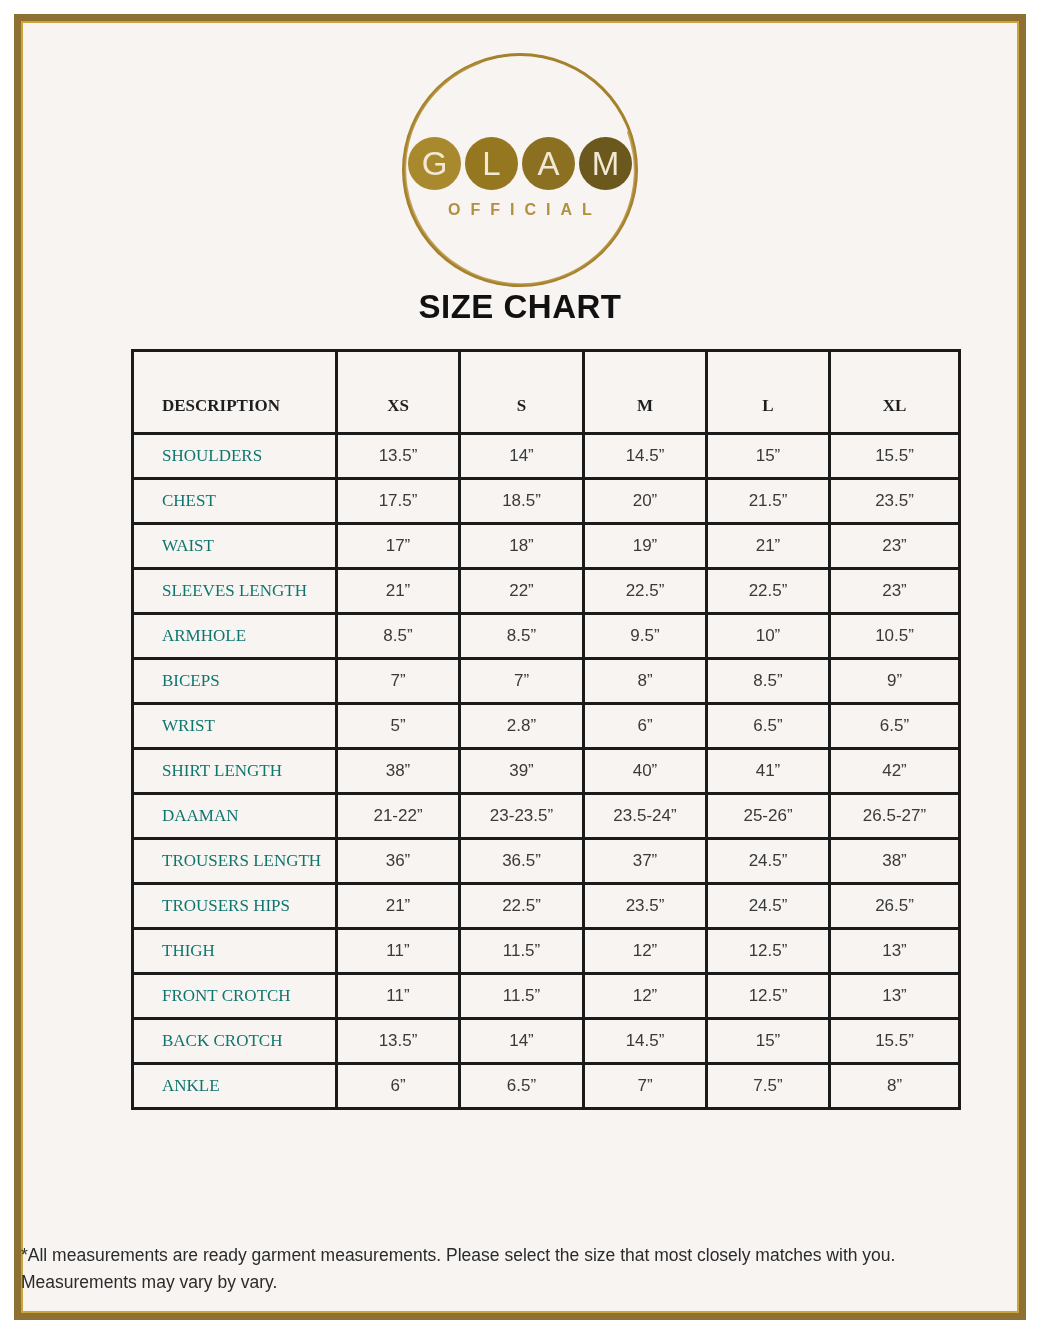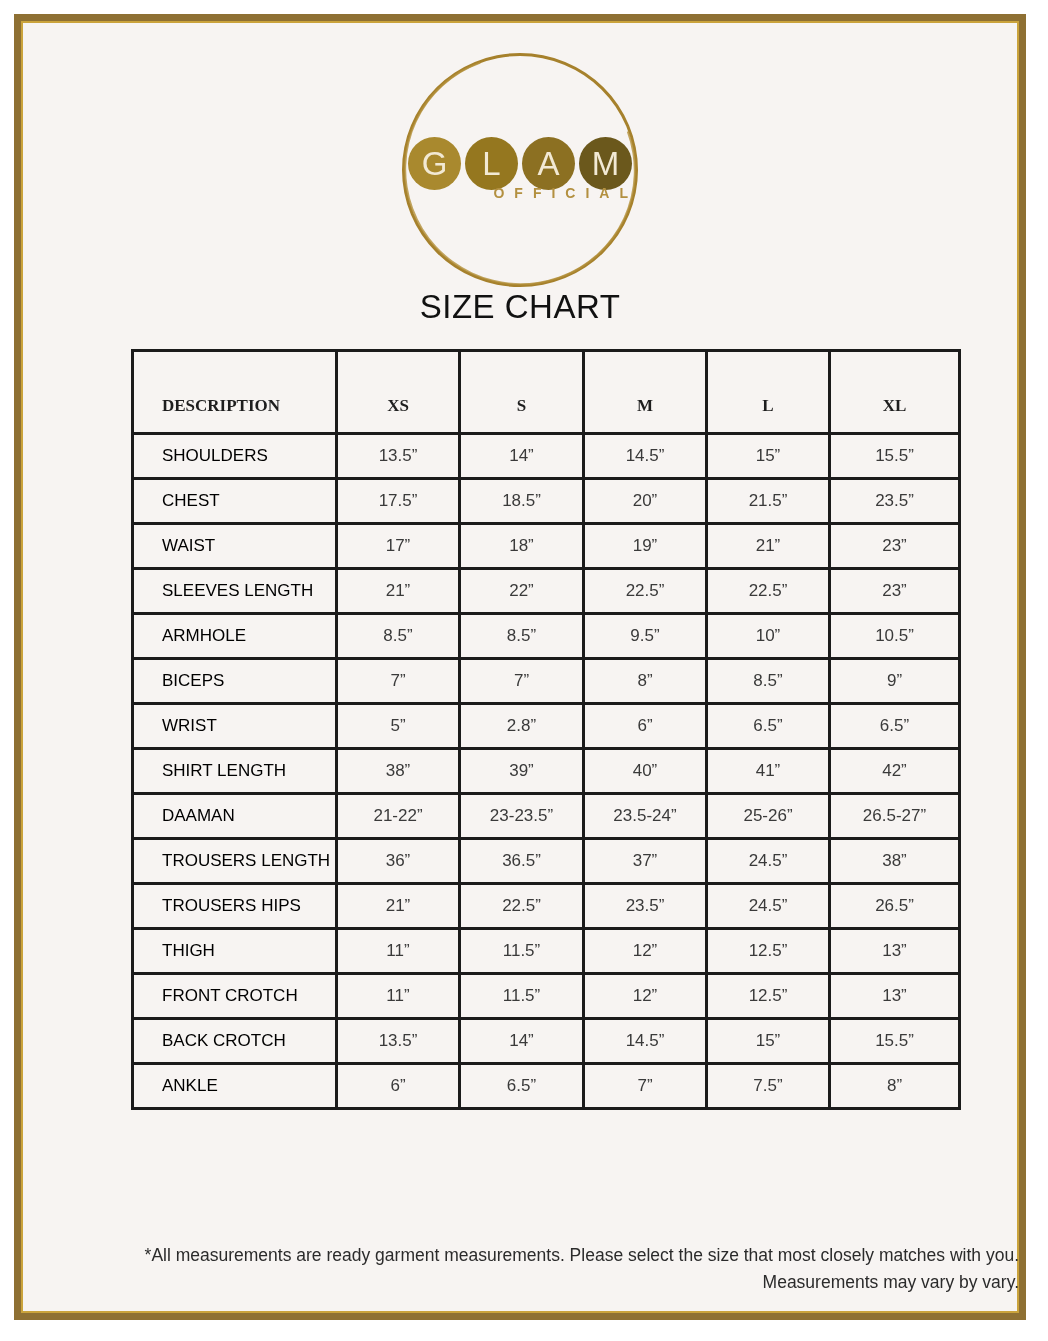--- a/index.html
+++ b/index.html
@@ -31,28 +31,28 @@
     position:absolute; top:84px; left:50%; transform:translateX(-50%);
     display:flex; gap:4px;
   }
   .letter-circle {
     width:53px; height:53px; border-radius:50%;
     display:flex; align-items:center; justify-content:center;
     color:#f2e9d4; font-size:33px; font-weight:400;
     font-family:"Liberation Sans", sans-serif;
   }
   .official {
-    position:absolute; top:132px; width:100%; text-align:right;
-    color:#b39040; font-size:14px; letter-spacing:10px; text-indent:10px;
+    position:absolute; top:148px; width:100%; text-align:center;
+    color:#b39040; font-size:16px; letter-spacing:10px; text-indent:10px;
     font-weight:bold;
   }
   
   .title {
     position:absolute; top:267px; left:0; width:100%;
-    text-align:center; font-size:33px; font-weight:normal; color:#111111;
+    text-align:center; font-size:33px; font-weight:bold; color:#111111;
     letter-spacing:0.5px;
   }
   
   table.size-table {
     position:absolute; left:110px; top:328px; width:827px;
     border-collapse:collapse; table-layout:fixed;
     background:transparent;
   }
   table.size-table th, table.size-table td {
     border:3px solid #1b1b1b;
@@ -61,25 +61,25 @@
     height:83px; vertical-align:bottom; padding-bottom:16px;
     font-size:17px; font-weight:bold; color:#1e1e1e; text-align:center;font-family:Liberation Serif, serif;
   }
   table.size-table th.desc, table.size-table td.label {
     text-align:left; padding-left:28px;
   }
   table.size-table td {
     height:45px; font-size:17px; color:#3a3a3a; text-align:center;
     vertical-align:middle;
   }
-  table.size-table td.label { color:#000000; }
+  table.size-table td.label { color:#0f766e;font-family:Liberation Serif, serif; }
   
   .footer {
     position:absolute; top:1221px; left:0; width:100%;
-    text-align:right; font-size:17.5px; color:#2b2b2b; line-height:1.55;
+    text-align:left; font-size:17.5px; color:#2b2b2b; line-height:1.55;
   }
 </style>
 </head>
 <body>
 
 <div class="canvas">
   <div class="frame">
 
     <div class="logo">
       <div class="ring" style="border-color: rgb(166, 129, 44);"></div>

